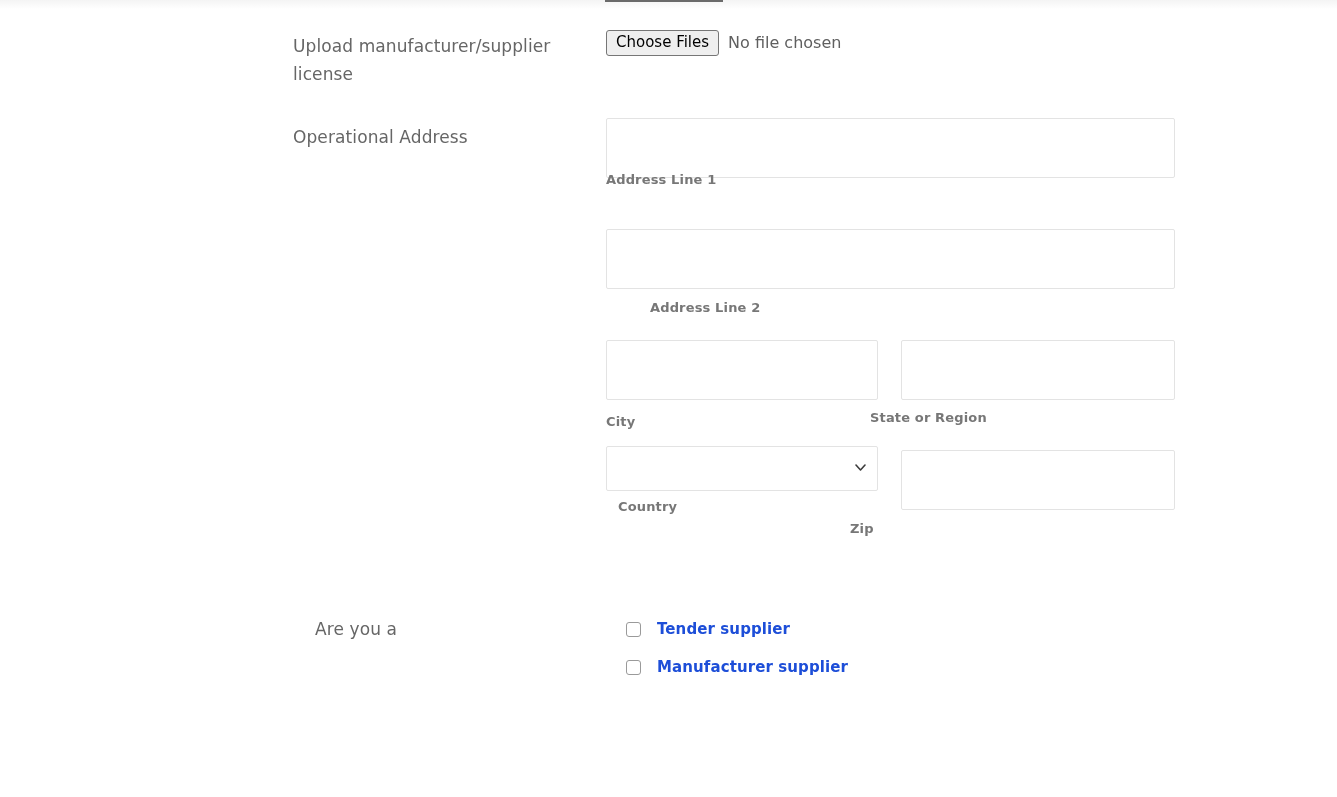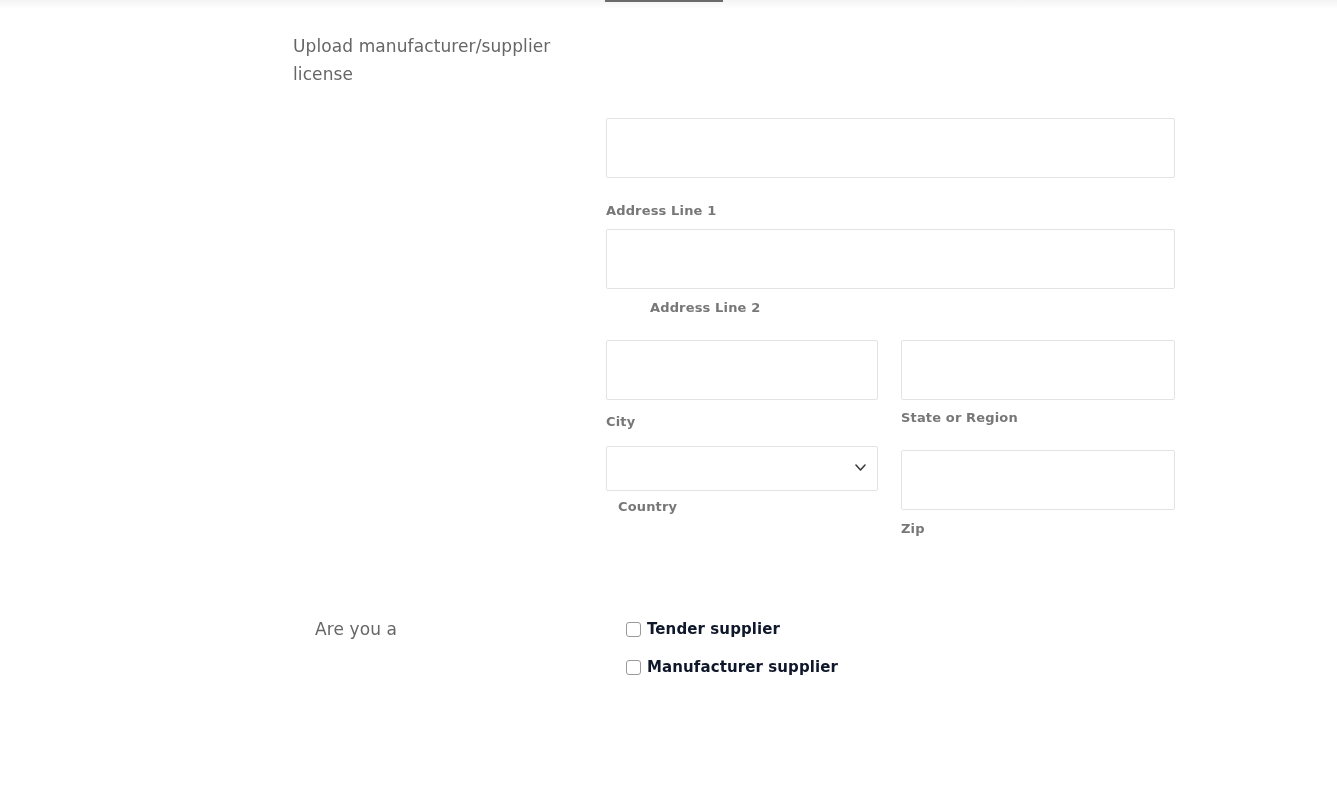--- a/index.html
+++ b/index.html
@@ -164,80 +164,85 @@
     -moz-appearance: none;
     appearance: none;
     background: #ffffff;
     border: 1px solid #9a9a9a;
     border-radius: 3px;
     outline: none;
     flex: none;
     cursor: pointer;
   }
   .checkbox-item .cb-label {
-    margin-left: 6px;
-    color: #0f172a;
+    margin-left: 16px;
+    color: #1d4ed8;
     font-size: 15px;
     font-weight: 700;
     line-height: 20px;
     letter-spacing: 0.1px;
     white-space: nowrap;
     cursor: pointer;
   }
 </style>
 </head>
 <body>
 
 <div class="top-edge-band"></div>
 <div class="top-edge-rule"></div>
 
 <div class="form">
 
   <div class="main-label" style="top: 32px;">Upload manufacturer/supplier license</div>
 
-
+  <div class="file-row">
+    <span class="choose-files-btn">Choose Files</span>
+    <span class="no-file-text">No file chosen</span>
+  </div>
+
+  <div class="main-label" style="top: 123px;">Operational Address</div>
 
   <div class="field" style="left: 606px; top: 118px; width: 569px; height: 60px;">
     <input type="text" value="" style="">
   </div>
-  <div class="sub-label" style="left: 606px; top: 203px; text-align: center;">Address Line 1</div>
+  <div class="sub-label" style="left: 606px; top: 172px; text-align: center;">Address Line 1</div>
 
   <div class="field" style="left: 606px; top: 229px; width: 569px; height: 60px;">
     <input type="text" value="" style="">
   </div>
   <div class="sub-label" style="left: 606px; top: 300px; margin-left: 44px;">Address Line 2</div>
 
   <div class="field" style="left: 606px; top: 340px; width: 272px; height: 60px;">
     <input type="text" value="" style="">
   </div>
   <div class="sub-label" style="left: 606px; top: 414px;">City</div>
 
   <div class="field" style="left: 901px; top: 340px; width: 274px; height: 60px;">
     <input type="text" value="" style="">
   </div>
-  <div class="sub-label" style="left: 901px; top: 410px;">State or Region</div>
+  <div class="sub-label" style="left: 870px; top: 410px;">State or Region</div>
 
   <div class="field" style="left: 606px; top: 446px; width: 272px; height: 45px;">
     <div class="select-wrap">
       <select>
         <option></option>
       </select>
       <span class="chevron">
         <svg width="11" height="11" viewBox="0 0 11 11">
           <path d="M1 3 L5.5 8 L10 3" fill="none" stroke="#3c3c3c" stroke-width="1.6" stroke-linecap="round" stroke-linejoin="round"></path>
         </svg>
       </span>
     </div>
   </div>
   <div class="sub-label" style="left: 606px; top: 499px; margin-left: 12px;">Country</div>
 
   <div class="field" style="left: 901px; top: 450px; width: 274px; height: 60px;">
     <input type="text" value="" style="">
   </div>
-  <div class="sub-label" style="left: 901px; top: 521px;">Zip</div>
+  <div class="sub-label" style="left: 850px; top: 521px;">Zip</div>
 
   <div class="main-label" style="top: 615px; margin-left: 22px;">Are you a</div>
 
   <div class="checkbox-group">
 
     <label class="checkbox-item">
       <input type="checkbox" style="">
       <span class="cb-label">Tender supplier</span>
     </label>
 

